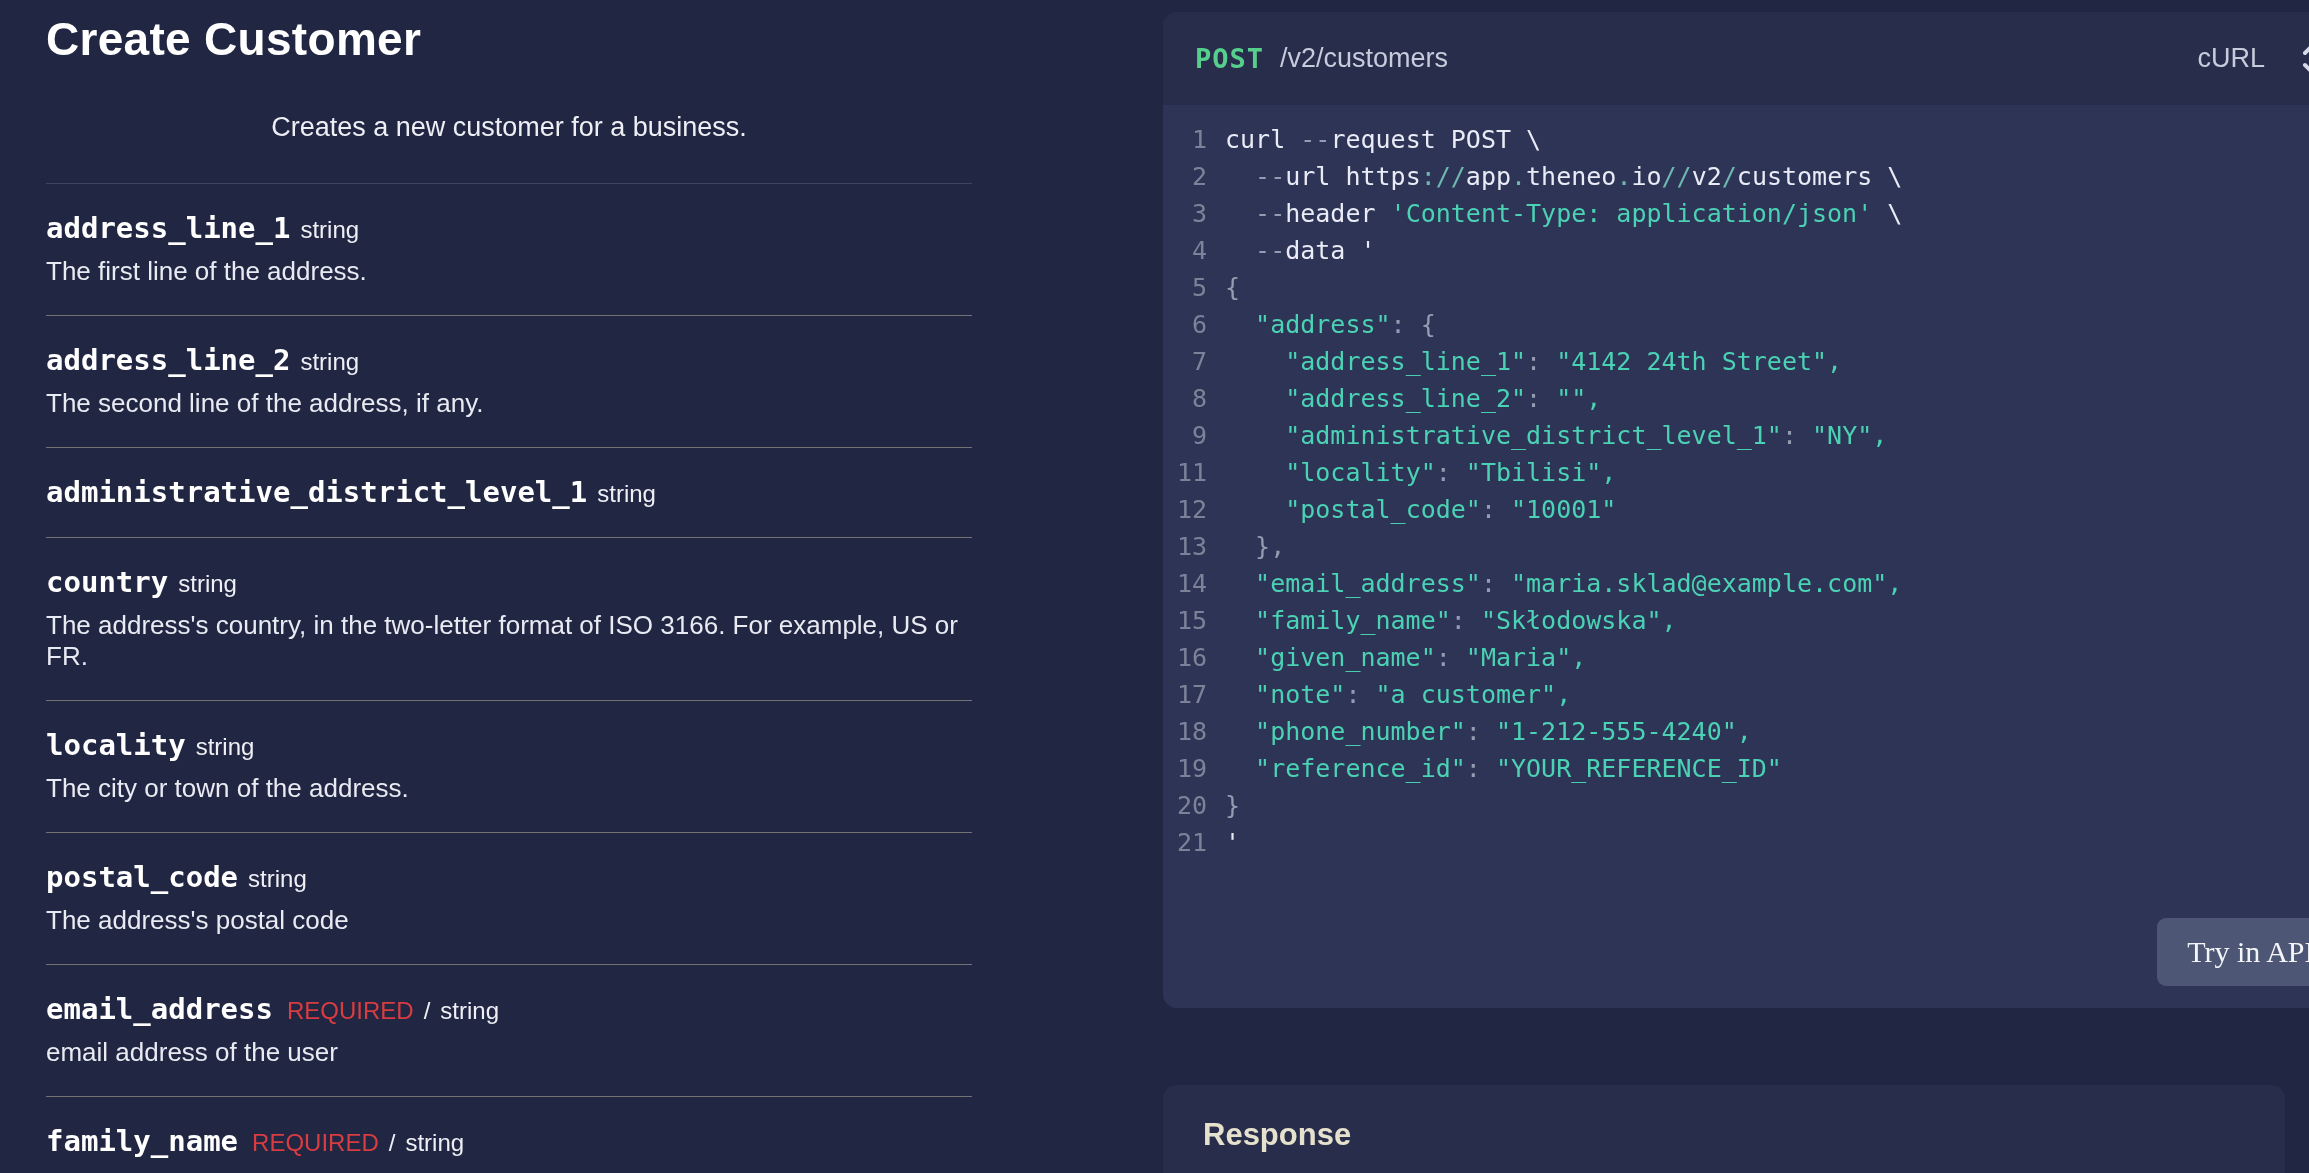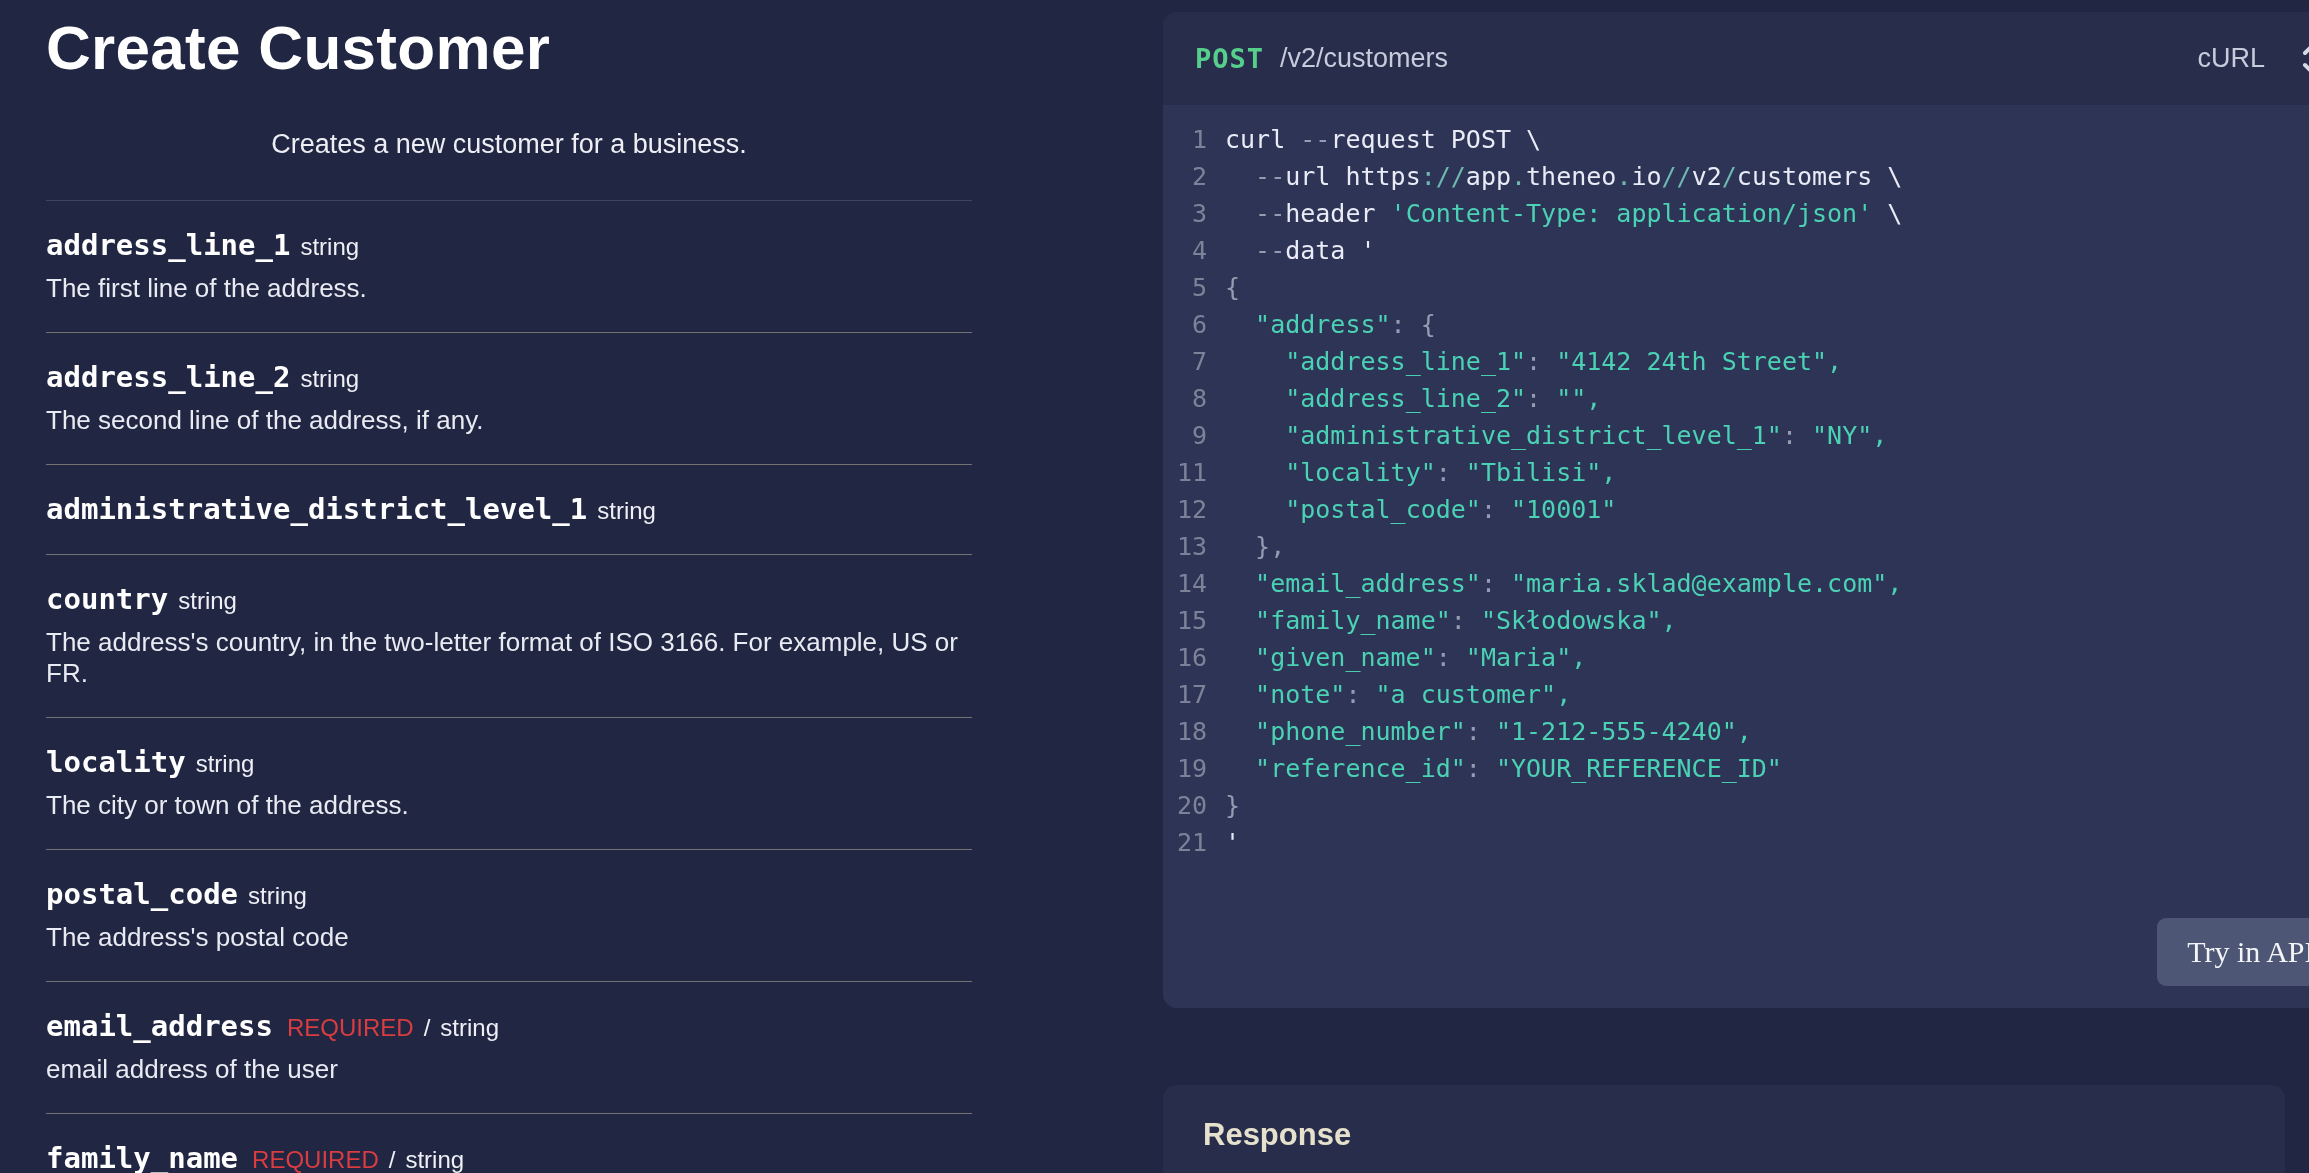--- a/index.html
+++ b/index.html
@@ -4,21 +4,21 @@
 <style>
   html,body{margin:0;padding:0;}
   body{
     width:2309px;height:1173px;position:relative;overflow:hidden;
     background:#212642;
     font-family:"Liberation Sans",sans-serif;
     color:#eef0f6;
   }
   
   .left-col{position:absolute;left:46px;top:0;width:926px;}
-  .page-title{font-size:62px;font-weight:600;color:#ffffff;margin:12px 0 0;letter-spacing:.3px;}
+  .page-title{font-size:46px;font-weight:600;color:#ffffff;margin:12px 0 0;letter-spacing:.3px;}
   .page-desc{font-size:27px;color:#edeff5;margin-top:46px;text-align:center;}
   .param-list{margin-top:40px;border-top:1px solid #3c4363;}
   .param{border-bottom:1px solid #737373;padding:27px 0 28px;}
   .param-head{display:flex;align-items:baseline;}
   .param-name{font-family:"DejaVu Sans Mono",monospace;font-weight:700;font-size:29px;color:#ffffff;}
   .param-req{font-size:24px;color:#d93c41;margin-left:14px;}
   .param-sep{font-size:24px;color:#eef0f6;margin-left:10px;}
   .param-type{font-size:24px;color:#eef0f6;margin-left:10px;}
   .param-desc{font-size:26px;color:#e9ebf3;margin-top:11px;}
   

